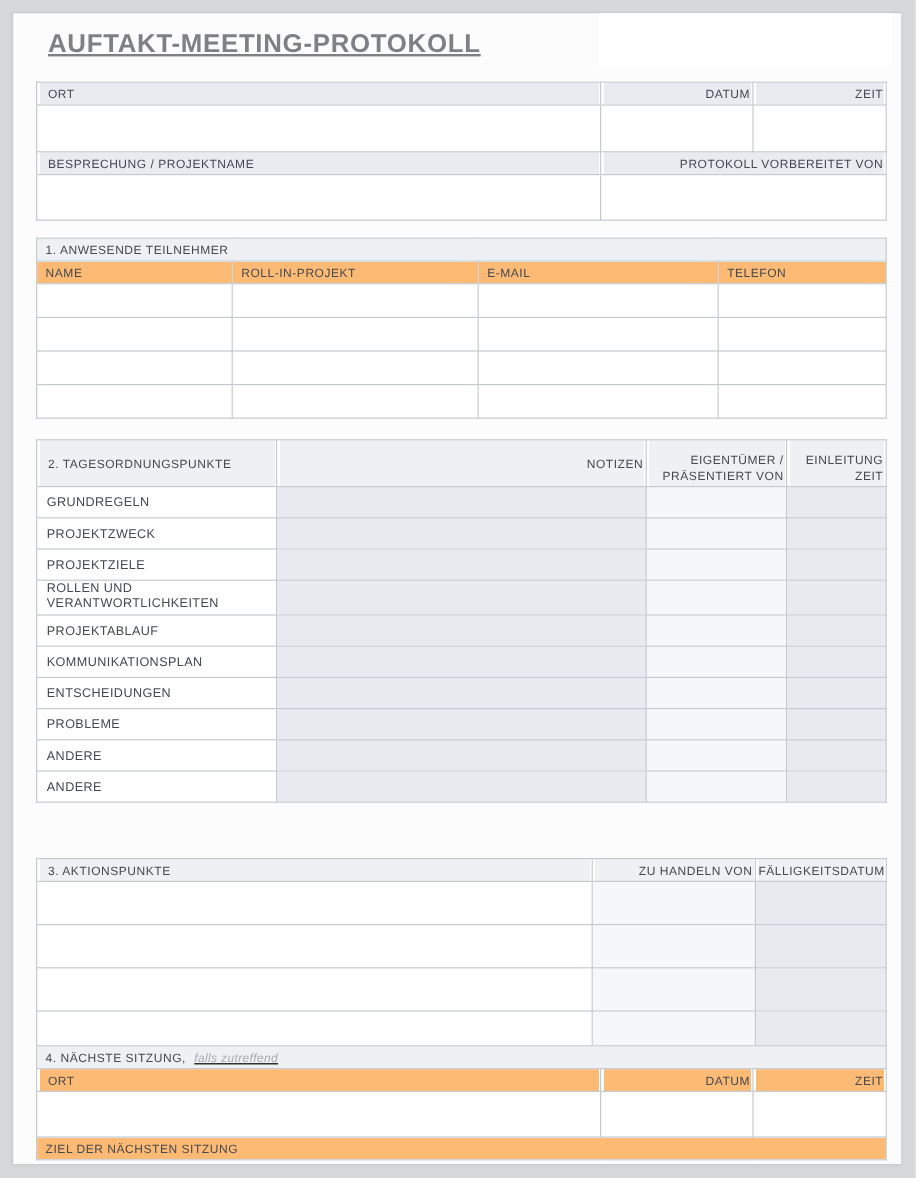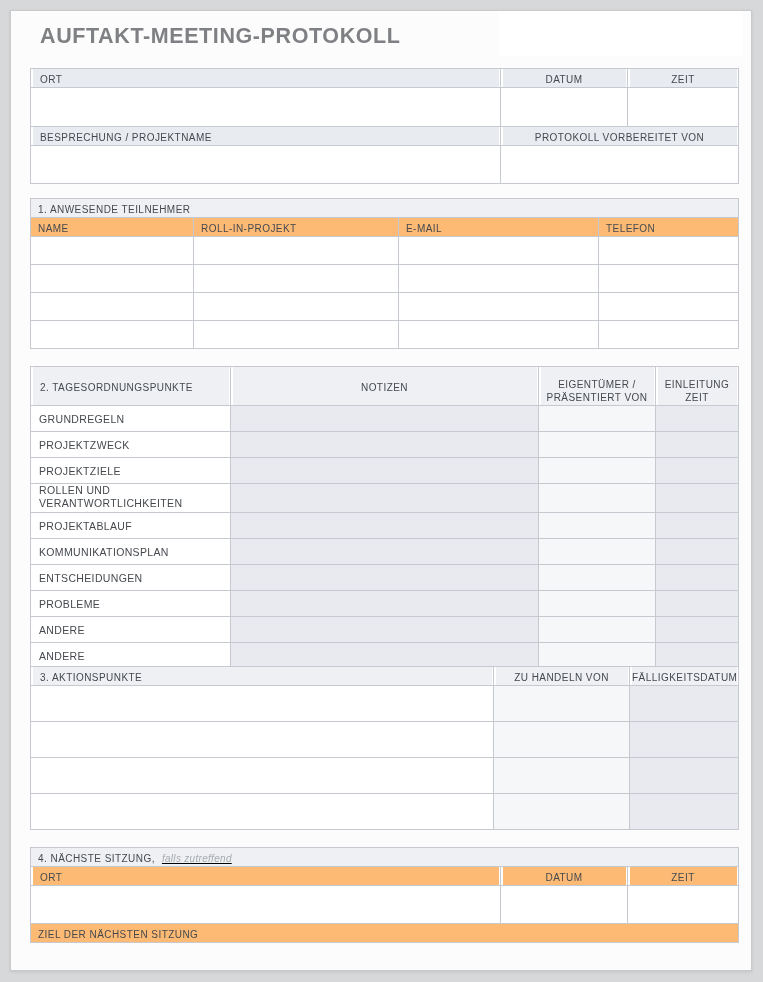--- a/index.html
+++ b/index.html
@@ -12,56 +12,57 @@
   .page{
     position:absolute;left:10px;top:10px;width:742px;height:961px;
     background:#fcfcfd;border:1px solid #c9cacc;box-sizing:border-box;
     box-shadow:0 1px 3px rgba(0,0,0,0.10);
   }
   .logo-box{position:absolute;left:488px;top:0;width:244px;height:45px;background:#ffffff;}
   .doc-title{
     position:absolute;left:29px;top:13px;
     font-size:21.5px;font-weight:700;color:#7e8083;letter-spacing:0.6px;
     white-space:nowrap;
+    text-decoration:underline;
   }
   table.tbl{
     position:absolute;left:19px;width:708px;
     border-collapse:collapse;table-layout:fixed;
     background:#ffffff;border:1px solid #abb0b7;text-decoration:underline;
   }
   td{border:1px solid #c6cad0;vertical-align:middle;overflow:hidden;padding:0;box-sizing:border-box;}
   
   .rh17{height:17px}.rh19{height:19px}.rh25{height:25px}.rh26{height:26px}
   .rh28{height:28px}.rh29{height:29px}.rh36{height:36px}.rh38{height:38px}.rh39{height:39px}
   
   .bgblue{background-color:#e8ebf0}
   .bgsec{background-color:#eef0f3}
   .bglight{background-color:#fdba74}
   .bgnotes{background-color:#e8eaef}
   .bgowner{background-color:#f6f7f9}
   
   .gap{background-clip:content-box;padding:0 2px;}
   .hl{text-align:left}
   .hl>span{margin-left:7px}
-  .hcc{text-align:center}
+  .hcc{text-align:right}
   
   .lbl{
     font-size:10px;color:#45494e;letter-spacing:0.45px;line-height:1.2;
     display:inline-block;
   }
   .two{line-height:1.25;margin-top:12px;}
   .rowlabel{text-align:left;padding:0 10px 0 8px;}
   .rowlabel .lbl{font-size:10.5px;letter-spacing:0.35px;line-height:1.25;}
   .note{font-style:italic;color:#a6abb0;font-size:10px;letter-spacing:0.3px;margin-left:5px;}
   
   #t-info{top:57px}
   #t-teilnehmer{top:187px}
   #t-agenda{top:355px}
-  #t-aktionen{top:655px}
-  #t-sitzung{top:836px}
+  #t-aktionen{top:704px}
+  #t-sitzung{top:860px}
 </style>
 </head>
 <body>
 
 <div class="page">
 
   <div class="logo-box"></div>
   <div class="doc-title">AUFTAKT-MEETING-PROTOKOLL</div>
 
   <table class="tbl" id="t-info">

